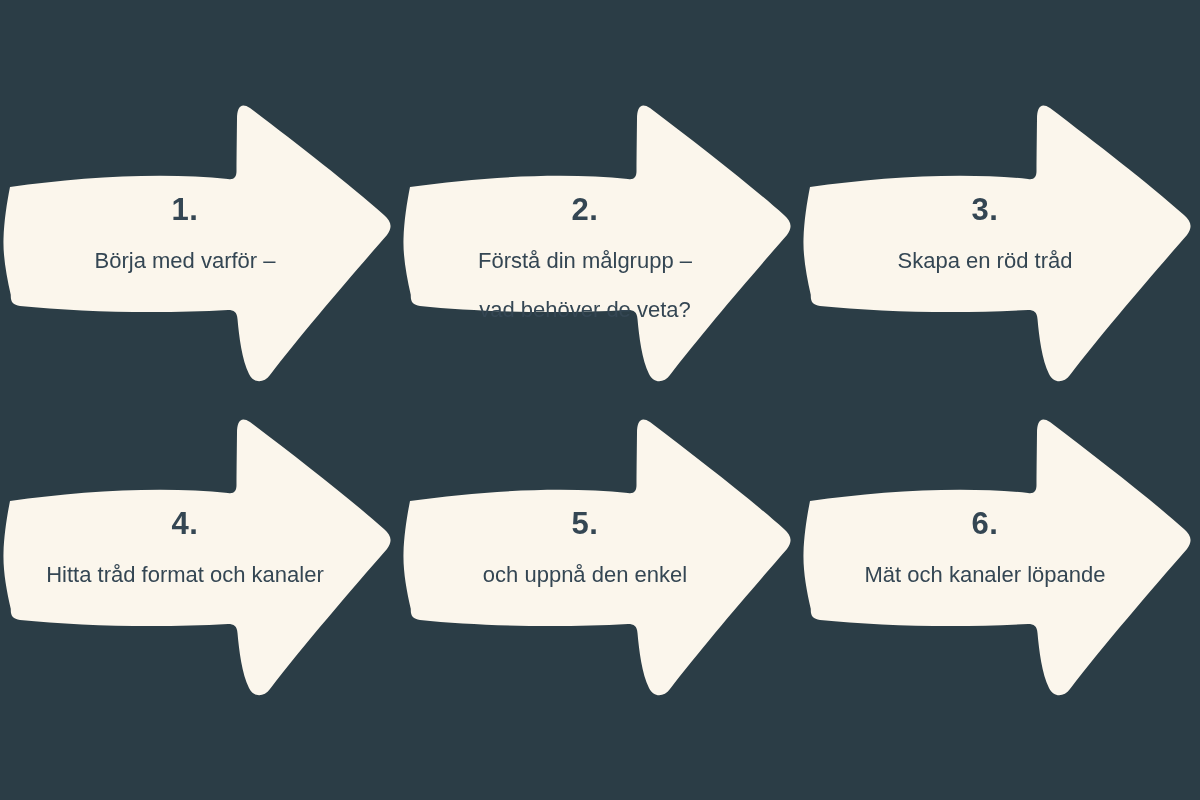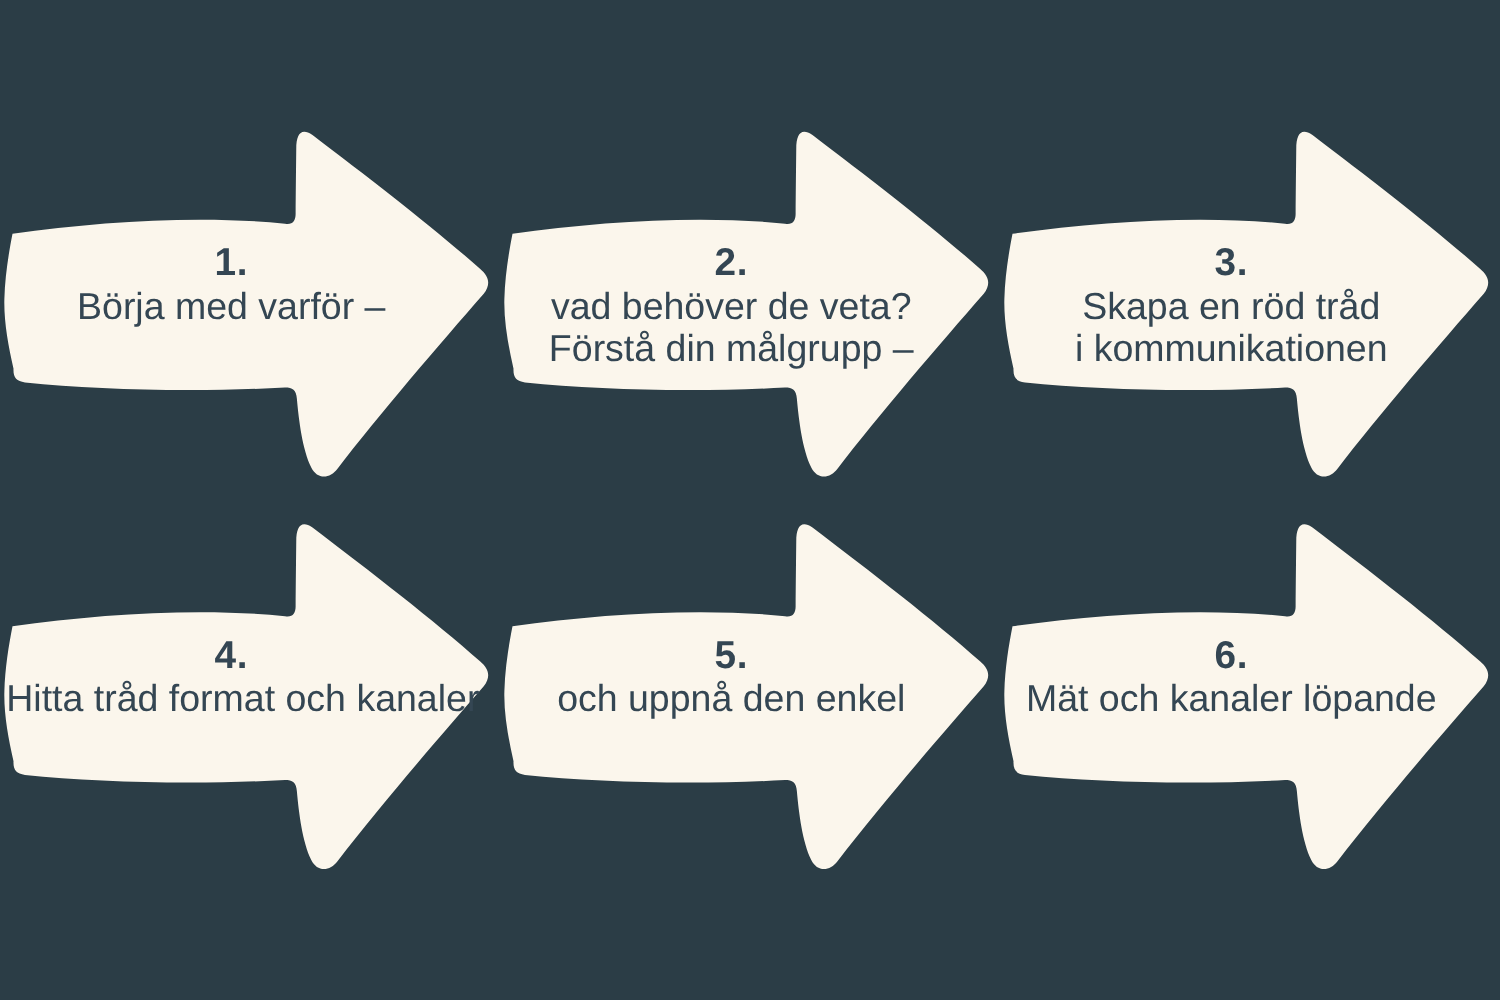--- a/index.html
+++ b/index.html
@@ -47,23 +47,24 @@
     text-align: center;
     color: var(--text-color, #344653);
   }
   .num {
     font-size: 31px;
     font-weight: 700;
     line-height: 38px;
     letter-spacing: 0.5px;
   }
   .line {
-    font-size: 30px;
+    font-size: 22px;
     line-height: 34px;
     white-space: nowrap;
+    margin-top: 15px;
   }
 </style>
 </head>
 <body>
 
 <svg width="0" height="0" style="position:absolute" aria-hidden="true">
   <defs>
     <path id="hand-arrow" d="M 10 92
          C 80 82, 162 77, 228 84
          C 234 85, 236.5 82, 236.5 76
@@ -94,33 +95,32 @@
       <div class="line">Börja med varför –</div>
     </div>
   </div>
 
   <div class="cell p2">
     <svg class="arrow" viewBox="0 0 400 300">
       <use href="#hand-arrow" class="arrow-path"></use>
     </svg>
     <div class="txt">
       <div class="num">2.</div>
+      <div class="line">Förstå din målgrupp –</div>
       <div class="line">vad behöver de veta?</div>
-      <div class="line">Förstå din målgrupp –</div>
     </div>
   </div>
 
   <div class="cell p3">
     <svg class="arrow" viewBox="0 0 400 300">
       <use href="#hand-arrow" class="arrow-path"></use>
     </svg>
     <div class="txt">
       <div class="num">3.</div>
       <div class="line">Skapa en röd tråd</div>
-      <div class="line">i kommunikationen</div>
     </div>
   </div>
 
   <div class="cell p4">
     <svg class="arrow" viewBox="0 0 400 300">
       <use href="#hand-arrow" class="arrow-path"></use>
     </svg>
     <div class="txt">
       <div class="num">4.</div>
       <div class="line">Hitta tråd format och kanaler</div>

